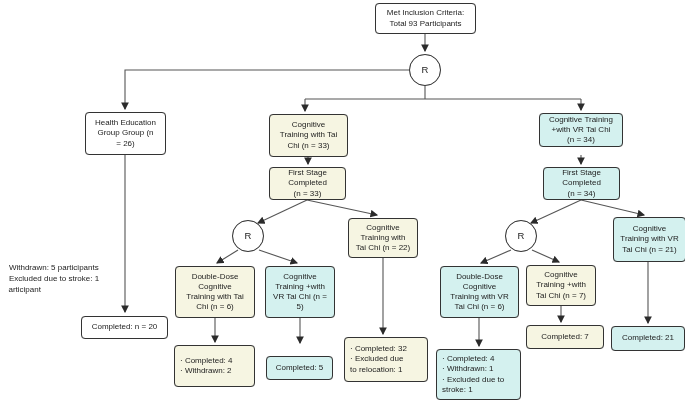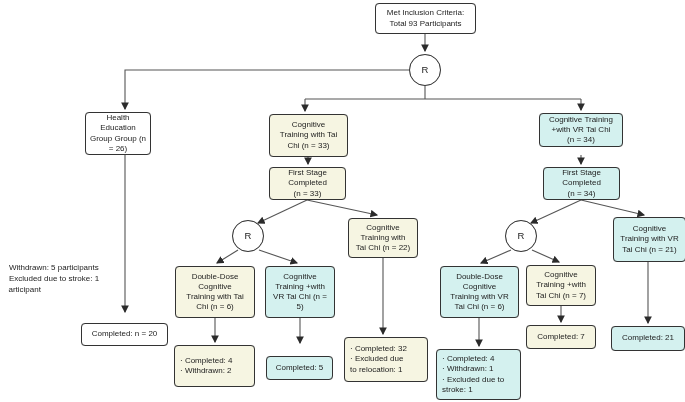--- a/index.html
+++ b/index.html
@@ -61,21 +61,21 @@
       <path d="M553,306 V322" marker-end="url(#arrow)"></path>
       <path d="M640,262 V323" marker-end="url(#arrow)"></path>
     </g>
   </svg>
 
   <div class="node white" style="left:367px; top:3px; width:101px; height:31px;">Met Inclusion Criteria:
 Total 93 Participants</div>
 
   <div class="node circle" style="left:401px; top:54px; width:32px; height:32px;">R</div>
 
-  <div class="node white" style="left:77px; top:112px; width:66px; height:43px;">Health Education
+  <div class="node white" style="left:77px; top:112px; width:81px; height:43px;">Health Education
 Group Group (n
 = 26)</div>
 
   <div class="node cream" style="left:261px; top:114px; width:79px; height:43px;">Cognitive
 Training with Tai
 Chi (n = 33)</div>
 
   <div class="node cyan" style="left:531px; top:113px; width:84px; height:34px;">Cognitive Training
 +with VR Tai Chi
 (n = 34)</div>
@@ -112,37 +112,37 @@
 Tai Chi (n = 6)</div>
 
   <div class="node cream" style="left:518px; top:265px; width:70px; height:41px;">Cognitive
 Training +with
 Tai Chi (n = 7)</div>
 
   <div class="node cyan" style="left:605px; top:217px; width:73px; height:45px;">Cognitive
 Training with VR
 Tai Chi (n = 21)</div>
 
-  <div class="node white" style="left:73px; top:323px; width:87px; height:23px;">Completed:  n = 20</div>
+  <div class="node white" style="left:73px; top:316px; width:87px; height:23px;">Completed:  n = 20</div>
 
   <div class="node cream left" style="left:166px; top:345px; width:81px; height:42px;">· Completed: 4
 · Withdrawn: 2</div>
 
   <div class="node cyan" style="left:258px; top:356px; width:67px; height:24px;">Completed: 5</div>
 
   <div class="node cream left" style="left:336px; top:337px; width:84px; height:45px;">· Completed: 32
 · Excluded due
 to relocation: 1</div>
 
   <div class="node cyan left" style="left:428px; top:349px; width:85px; height:51px;">· Completed: 4
 · Withdrawn: 1
 · Excluded due to
 stroke: 1</div>
 
-  <div class="node cream" style="left:518px; top:325px; width:70px; height:24px;">Completed: 7</div>
+  <div class="node cream" style="left:518px; top:325px; width:78px; height:24px;">Completed: 7</div>
 
   <div class="node cyan" style="left:603px; top:326px; width:74px; height:25px;">Completed: 21</div>
 
   <div class="annotation" style="left:-4px; top:263px; width:114px;">· Withdrawn: 5 participants
 · Excluded due to stroke: 1
 participant</div>
 
 </div>
 
 </body></html>

